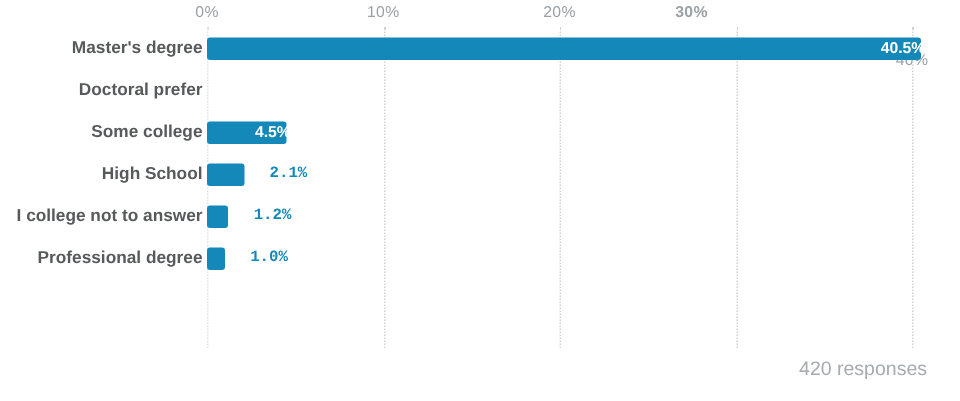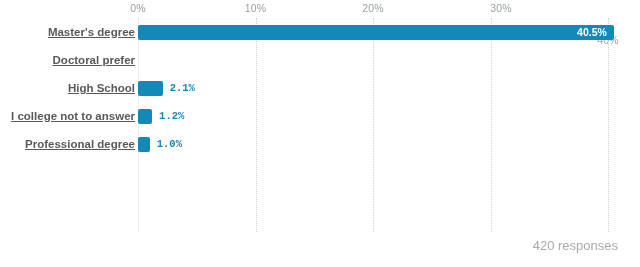--- a/index.html
+++ b/index.html
@@ -77,21 +77,20 @@
     position: absolute;
     right: 505px; 
     top: 0;
     height: 28px;
     line-height: 28px;
     font-size: 11.5px;
     font-weight: bold;
     color: #58595b;
     white-space: nowrap;
     text-align: left;
-    text-decoration: underline;
   }
   .bar-wrap {
     position: absolute;
     left: 138px;
     top: 0;
     height: 28px;
   }
   .bar {
     position: absolute;
     top: 7px;
@@ -101,20 +100,21 @@
     border-radius: 2px;
   }
   .bar-value {
     position: absolute;
     top: 7px;
     height: 15px;
     line-height: 15px;
     font-size: 10.5px;
     font-weight: bold;
     white-space: nowrap;
+    padding-left: 10px;
   }
   .bar-value.inside {
     color: #ffffff;
     text-align: right;
   }
   .bar-value.outside {
     color: #1488b8;
     font-family: Liberation Mono, monospace;
   }
 
@@ -129,21 +129,21 @@
 </style>
 </head>
 <body>
 
 <div id="chart-root">
 
   <div class="axis-ticks" id="axis-ticks">
       <div class="tick-label" style="left: 138px;">0%</div>
       <div class="tick-label" style="left: 255.5px;">10%</div>
       <div class="tick-label" style="left: 373px;">20%</div>
-      <div class="tick-label" style="left: 501px;">30%</div>
+      <div class="tick-label" style="left: 461px; font-weight: bold;">30%</div>
       <div class="tick-label" style="left: 608px; margin-top: 32px;">40%</div>
     </div>
 
   <div class="plot-area" id="plot-area">
       <div class="gridline zero" style="left: 0px;"></div>
       <div class="gridline" style="left: 117.5px;"></div>
       <div class="gridline" style="left: 235px;"></div>
       <div class="gridline" style="left: 352.5px;"></div>
       <div class="gridline" style="left: 470px;"></div>
     </div>
@@ -151,20 +151,27 @@
   <div class="rows" id="rows">
       <div class="bar-row">
         <div class="cat-label">Master's degree</div>
         <div class="bar-wrap" style="width: 470px;">
           <div class="bar" style="width: 475.875px; background: rgb(20, 136, 184);"></div>
           <div class="bar-value inside" style="left: 0px; width: 468.875px; color: rgb(255, 255, 255);">40.5%</div>
         </div>
       </div>
       <div class="bar-row">
         <div class="cat-label">Doctoral prefer</div>
+      </div>
+      <div class="bar-row">
+        <div class="cat-label">Some college</div>
+        <div class="bar-wrap" style="width: 470px;">
+          <div class="bar" style="width: 52.875px; background: rgb(20, 136, 184);"></div>
+          <div class="bar-value inside" style="left: 0px; width: 45.875px; color: rgb(255, 255, 255);">4.5%</div>
+        </div>
       </div>
       <div class="bar-row">
         <div class="cat-label">High School</div>
         <div class="bar-wrap" style="width: 470px;">
           <div class="bar" style="width: 24.675px; background: rgb(20, 136, 184);"></div>
           <div class="bar-value outside" style="left: 31.675px; color: rgb(20, 136, 184);">2.1%</div>
         </div>
       </div>
       <div class="bar-row">
         <div class="cat-label">I college not to answer</div>

